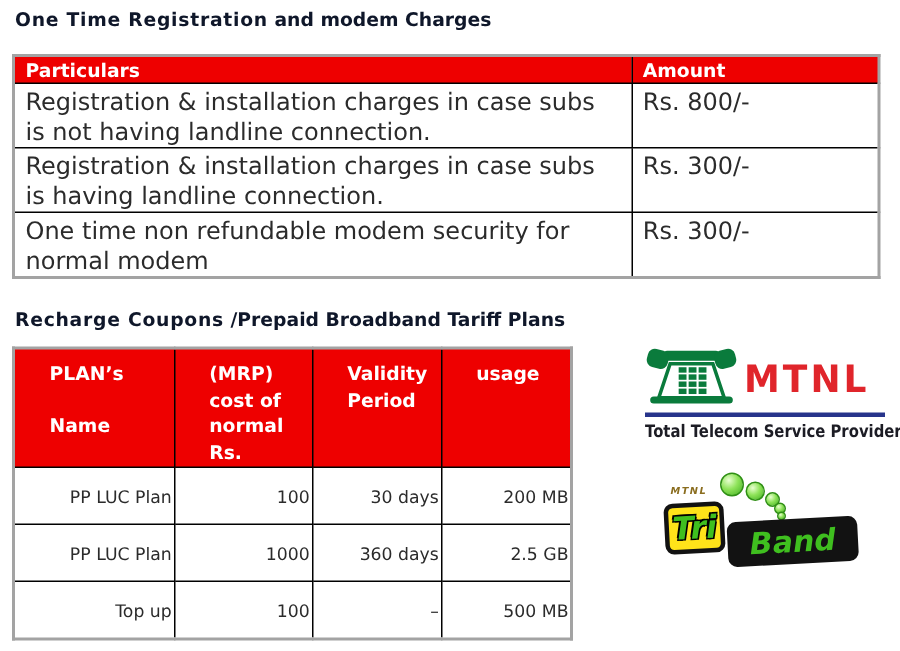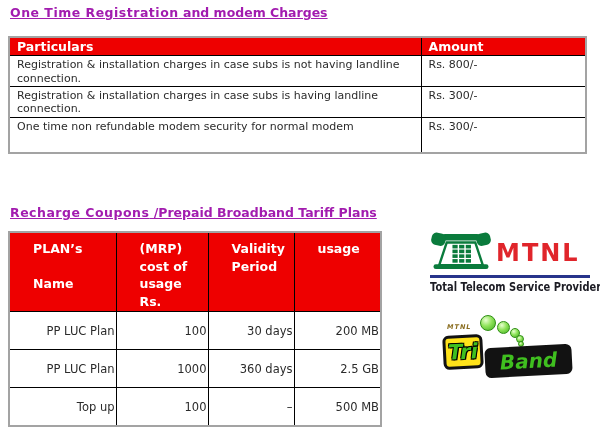--- a/index.html
+++ b/index.html
@@ -2,39 +2,38 @@
 <html><head>
 <meta charset="utf-8">
 <style>
   html, body { margin:0; padding:0; }
   body {
     position:relative; width:600px; height:434px; background:#ffffff;
     font-family:"DejaVu Sans","Liberation Sans",sans-serif; color:#2b2b2b;
     overflow:hidden;
   }
   .sec-title {
-    position:absolute; font-weight:bold; color:#a21caf; white-space:nowrap;
+    position:absolute; font-weight:bold; color:#0f172a; white-space:nowrap;
     font-size:12.5px;
-    text-decoration:underline;
   }
   .sec-title .t1 { letter-spacing:0.5px; }
   #charges-title { left:10px; top:5px; }
   #tariff-title  { left:10px; top:205px; }
 
   table { border-collapse:collapse; position:absolute; table-layout:fixed; border:2px solid #a3a3a3; }
   th, td { border:1px solid #000; }
 
   
   #charges-table { left:8px; top:36px; width:577px; }
   #charges-table th {
     background:#ee0000; color:#ffffff; text-align:left; font-size:12.5px;
     font-weight:bold; padding:1px 7px; height:15px;
   }
   #charges-table td {
-    font-size:11px; padding:2px 7px 0 7px; vertical-align:top;
+    font-size:16px; padding:2px 7px 0 7px; vertical-align:top;
     color:#2b2b2b; line-height:1.25;
   }
   #charges-table tr.r1 td { height:27px; }
   #charges-table tr.r2 td { height:28px; }
   #charges-table tr.r3 td { height:32px; }
   #charges-table tr.r4 td { height:35px; }
 
   
   #tariff-table { left:8px; top:231px; width:372px; }
   #tariff-table th {
@@ -134,21 +133,21 @@
       <col style="width:86px">
       <col style="width:87px">
     </colgroup>
   <thead>
     <tr>
       <th>PLAN’s
 
 Name</th>
       <th>(MRP)
 cost of
-usage
+normal
 Rs.</th>
       <th>Validity
 Period</th>
       <th>usage</th>
     </tr>
   </thead>
   <tbody>
     <tr>
       <td>PP LUC Plan</td>
       <td>100</td>

